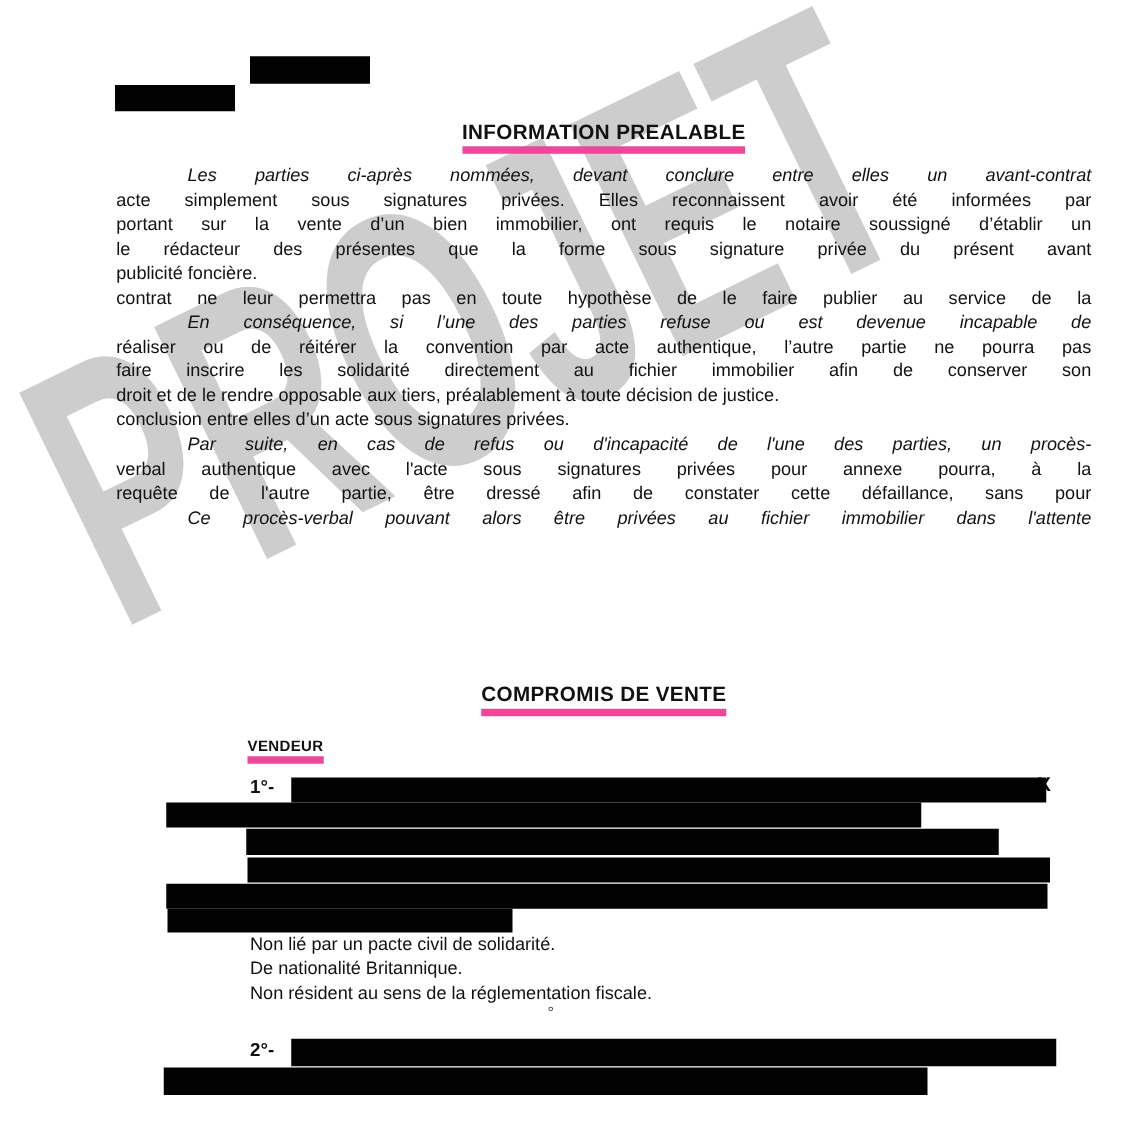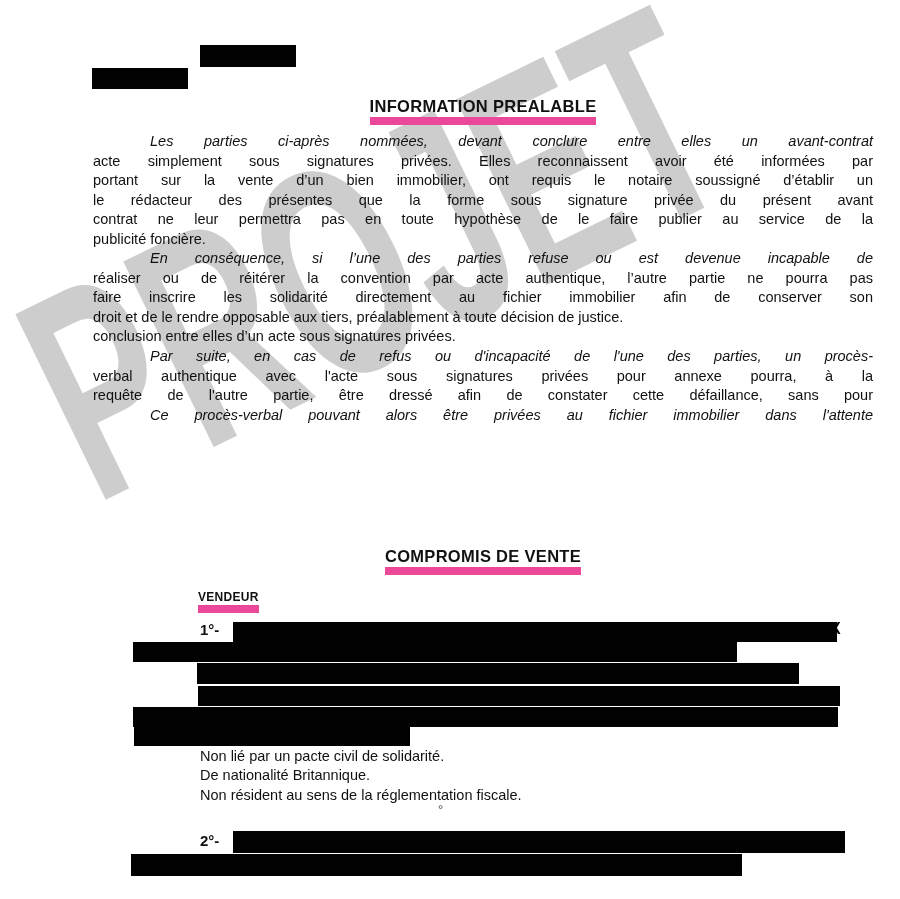--- a/index.html
+++ b/index.html
@@ -4,21 +4,21 @@
 <style>
   html,body{margin:0;padding:0;background:#fff;}
   .page{
     position:relative;width:900px;height:899px;background:#ffffff;overflow:hidden;
     font-family:"Liberation Sans",sans-serif;color:#111;
   }
   .watermark-svg{position:absolute;left:0;top:0;z-index:1;}
   .content{position:absolute;left:0;top:0;width:100%;height:100%;z-index:2;}
   .redaction-bar{position:absolute;background:#020202;}
   .doc-title{position:absolute;left:93px;width:780px;text-align:center;font-weight:bold;font-size:16.5px;}
-  .underline{display:inline-block;border-bottom:8px solid #ec4899;padding-bottom:1px;letter-spacing:.3px;}
+  .underline{display:inline-block;border-bottom:6px solid #ec4899;padding-bottom:1px;letter-spacing:.3px;}
   .paras{position:absolute;top:132px;left:93px;width:780px;font-size:14.5px;}
   .para{margin:0;}
   .line{height:19.55px;line-height:19.55px;text-align:justify;text-align-last:justify;white-space:nowrap;}
   .line.first{text-indent:57px;font-style:italic;}
   .line.last{text-align-last:left;}
   .section-heading{position:absolute;left:198px;top:590px;font-weight:bold;font-size:12px;}
   .num-label{position:absolute;left:200px;font-weight:bold;font-size:15px;}
   .details{position:absolute;left:200px;top:747px;font-size:14.5px;line-height:19.4px;}
   .glyph-x{position:absolute;left:830px;top:620px;font-weight:bold;font-size:16px;color:#020202;}
   .stray-mark{position:absolute;left:438px;top:802px;font-size:13px;color:#444;}
@@ -43,22 +43,22 @@
     <div class="doc-title" style="top:97px;">
       <span class="underline">INFORMATION PREALABLE</span>
     </div>
 
     <div class="paras">
         <div class="para">
           <div class="line first">Les parties ci-après nommées, devant conclure entre elles un avant-contrat</div>
           <div class="line">acte simplement sous signatures privées. Elles reconnaissent avoir été informées par</div>
           <div class="line">portant sur la vente d’un bien immobilier, ont requis le notaire soussigné d’établir un</div>
           <div class="line">le rédacteur des présentes que la forme sous signature privée du présent avant</div>
+          <div class="line last">publicité foncière.</div>
           <div class="line">contrat ne leur permettra pas en toute hypothèse de le faire publier au service de la</div>
-          <div class="line last">publicité foncière.</div>
         </div>
         <div class="para">
           <div class="line first">En conséquence, si l’une des parties refuse ou est devenue incapable de</div>
           <div class="line">réaliser ou de réitérer la convention par acte authentique, l’autre partie ne pourra pas</div>
           <div class="line">faire inscrire les solidarité directement au fichier immobilier afin de conserver son</div>
           <div class="line last">droit et de le rendre opposable aux tiers, préalablement à toute décision de justice.</div>
         </div>
         <div class="para">
           <div class="line last">conclusion entre elles d’un acte sous signatures privées.</div>
         </div>

